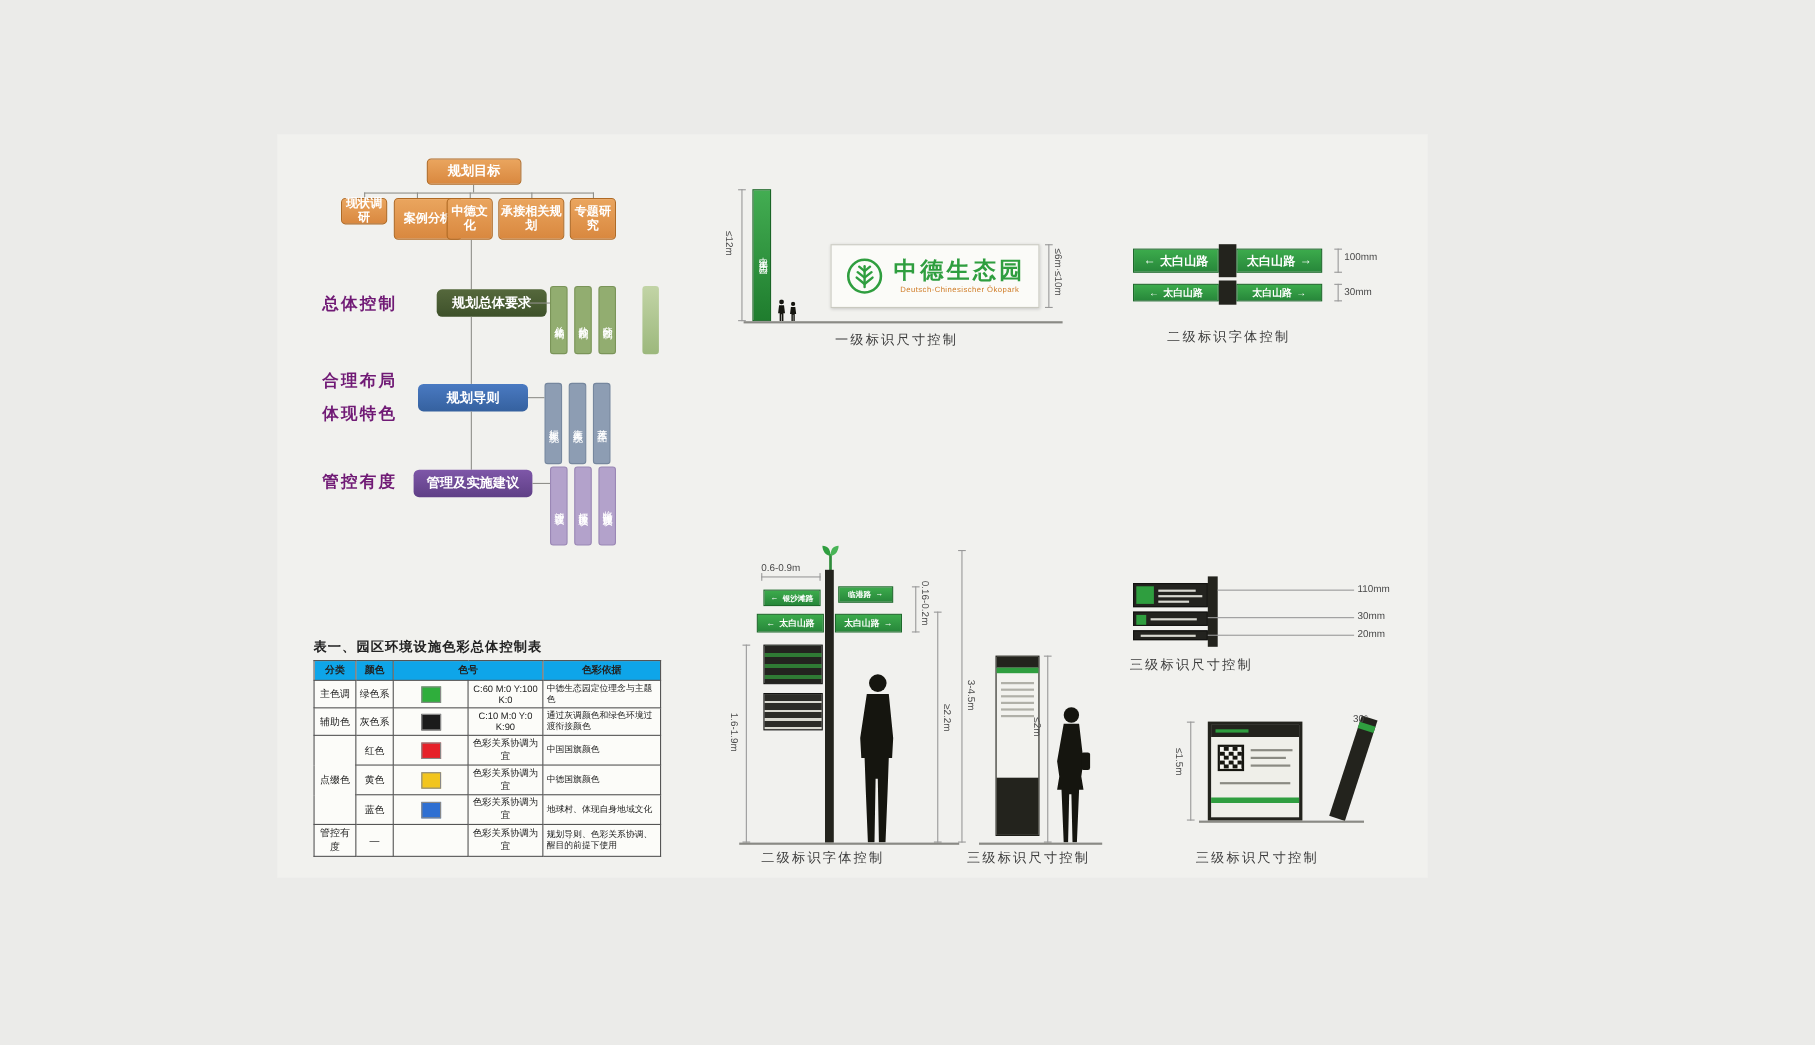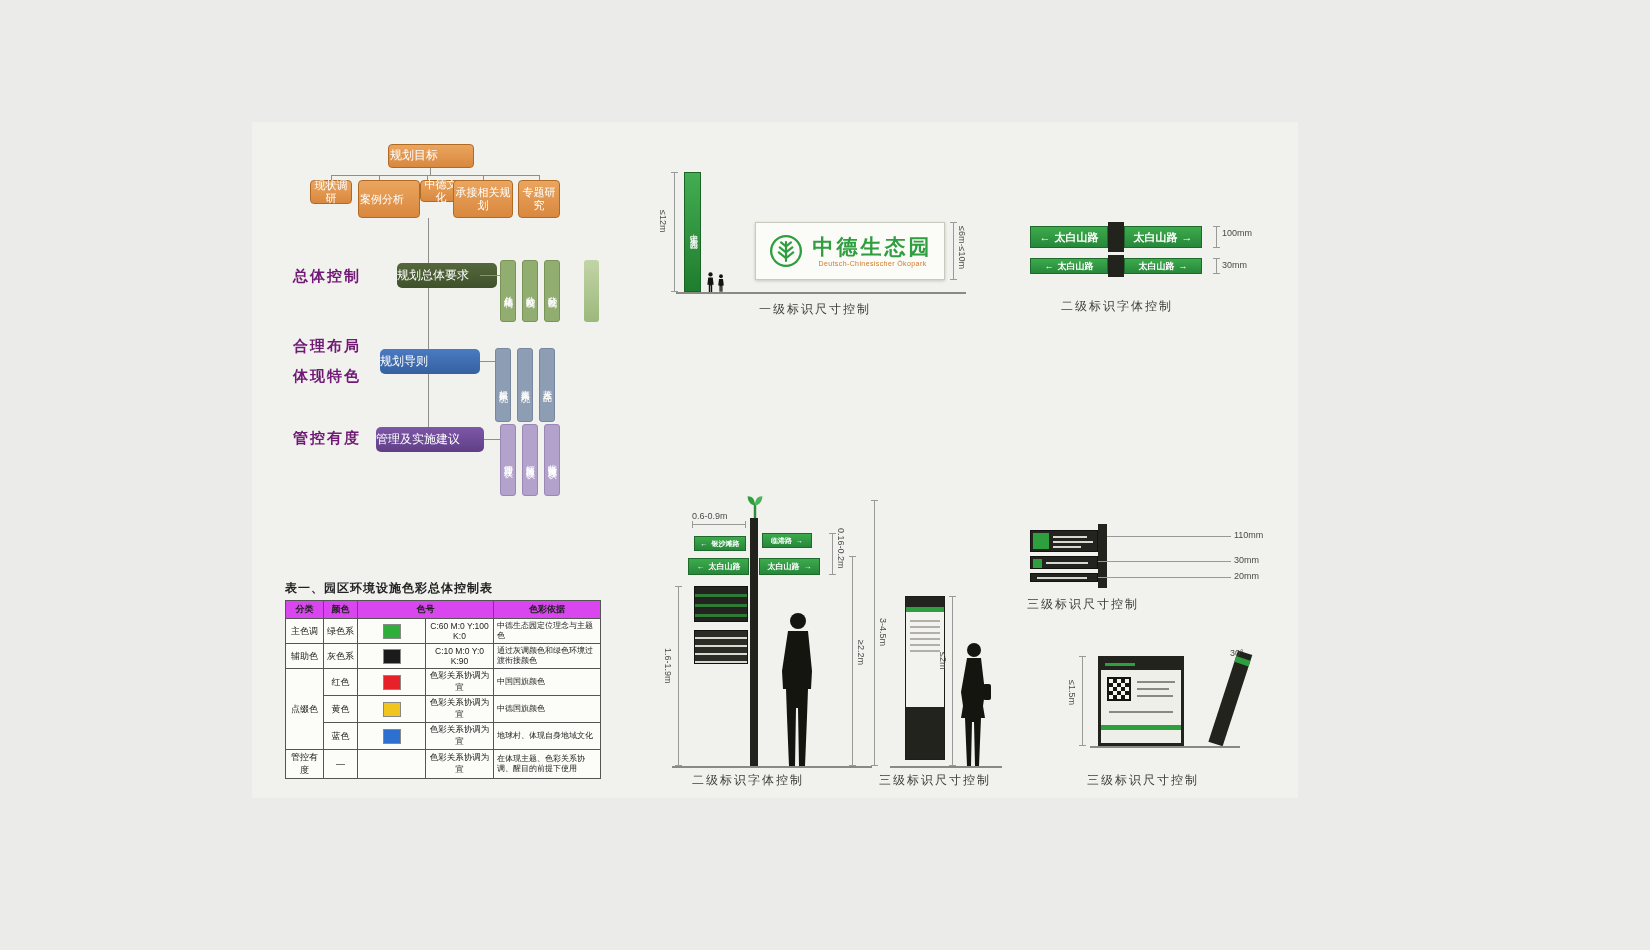--- a/index.html
+++ b/index.html
@@ -3,36 +3,36 @@
 <meta charset="utf-8">
 <title>规划图</title>
 <style>
   *{margin:0;padding:0;box-sizing:border-box}
   html,body{width:1650px;height:950px}
   body{background:#e9e9e7;font-family:"Liberation Sans","DejaVu Sans",sans-serif}
   #canvas{position:relative;width:1650px;height:950px;background:#ebebe9;overflow:hidden}
   .abs{position:absolute}
   .content-bg{left:252px;top:122px;width:1046px;height:676px;background:#f1f1ee}
   
-  .fbox{position:absolute;display:flex;align-items:center;justify-content:flex-start;text-align:center;border-radius:4px;font-weight:normal}
+  .fbox{position:absolute;display:flex;align-items:center;justify-content:center;text-align:center;border-radius:4px;font-weight:bold}
   .orange{background:linear-gradient(180deg,#eaa55e,#d9883f);border:1px solid #b06a24;color:#fff;font-size:11px;line-height:1.15;padding:1px}
   .gmain{background:linear-gradient(180deg,#55683c,#3e512a);color:#fff;font-size:12px;border-radius:5px}
   .bmain{background:linear-gradient(180deg,#4a7ac2,#35619f);color:#fff;font-size:12px;border-radius:5px}
   .pmain{background:linear-gradient(180deg,#7e57a8,#5f3f86);color:#fff;font-size:12px;border-radius:5px}
   .vbox{position:absolute;writing-mode:vertical-rl;display:flex;align-items:center;justify-content:center;font-size:9px;letter-spacing:1px;color:#fff;border-radius:3px;text-align:center}
   .vgreen{background:#92ad70;border:1px solid #7a9458}
   .vblue{background:#8d9db3;border:1px solid #76879e}
   .vpurple{background:#b3a2cb;border:1px solid #9a87b5}
   .rlabel{position:absolute;color:#701a75;font-weight:bold;font-size:15px;letter-spacing:2px}
   .line{position:absolute;background:#8f8f8a}
   
   .tbl-title{font-size:12px;font-weight:bold;color:#222;margin-bottom:3px;letter-spacing:1px}
   #color-table{border-collapse:collapse;width:315px;background:#fcfcf9;font-size:9px;color:#222;table-layout:fixed}
   #color-table th,#color-table td{border:1px solid #555;text-align:center;vertical-align:middle;padding:1px 2px;overflow:hidden}
-  #color-table th{background:#d946ef;font-weight:bold;height:18px}
+  #color-table th{background:#0ea5e9;font-weight:bold;height:18px}
   #color-table td{height:25px}
   #color-table .basis{font-size:8px;line-height:1.25;text-align:left;padding:1px 3px}
   #color-table .code{font-size:8.5px}
   .swatch{width:18px;height:15px;margin:0 auto;border:1px solid #888}
   
   .banner{position:absolute;background:linear-gradient(180deg,#43ad52,#1f7d2e);border:1px solid #1a6526;display:flex;align-items:center;justify-content:center}
   .banner-text{writing-mode:vertical-rl;color:#fff;font-size:8px;letter-spacing:2px}
   .sign-face{position:absolute;background:#fbfbf8;border:1px solid #c9c9c0;box-shadow:0 1px 3px rgba(0,0,0,.18);display:flex;align-items:center;justify-content:center;gap:9px}
   .logo-cn{font-size:21px;font-weight:bold;color:#2f9e3f;letter-spacing:3px;line-height:1}
   .logo-de{font-size:7px;color:#cf7a24;letter-spacing:.4px;margin-top:3px;text-align:center}
@@ -70,21 +70,21 @@
   <div class="line" style="left:427px;top:175px;width:1px;height:6px"></div>
   <div class="line" style="left:483px;top:175px;width:1px;height:6px"></div>
   <div class="line" style="left:539px;top:175px;width:1px;height:6px"></div>
 
   <div class="fbox orange" style="left:310px;top:180px;width:42px;height:24px">
       <span>现状调研</span>
     </div>
   <div class="fbox orange" style="left:358px;top:180px;width:62px;height:38px">
       <span>案例分析</span>
     </div>
-  <div class="fbox orange" style="left:420px;top:180px;width:42px;height:22px">
+  <div class="fbox orange" style="left:406px;top:180px;width:42px;height:38px">
       <span>中德文化</span>
     </div>
   <div class="fbox orange" style="left:453px;top:180px;width:60px;height:38px">
       <span>承接相关规划</span>
     </div>
   <div class="fbox orange" style="left:518px;top:180px;width:42px;height:38px">
       <span>专题研究</span>
     </div>
 
   <div class="line" style="left:428px;top:218px;width:1px;height:45px"></div>
@@ -191,21 +191,21 @@
               <div class="swatch" style="background: rgb(46, 111, 210);"></div>
             </td>
         <td class="code">色彩关系协调为宜</td>
         <td class="basis">地球村、体现自身地域文化</td>
       </tr>
       <tr>
         <td>管控有度</td>
         <td>—</td>
         <td></td>
         <td class="code">色彩关系协调为宜</td>
-        <td class="basis">在体现主题、色彩关系协调、醒目的前提下使用</td>
+        <td class="basis">规划导则、色彩关系协调、醒目的前提下使用</td>
       </tr>
     </tbody>
       </table>
   </div>
 
   <div class="dim-v" style="left:674px;top:172px;height:120px"></div>
   <div class="dim-label v" style="left:658px;top:210px">≤12m</div>
   <div class="banner" style="left:684px;top:172px;width:17px;height:120px">
     <span class="banner-text">中德生态园</span>
   </div>

